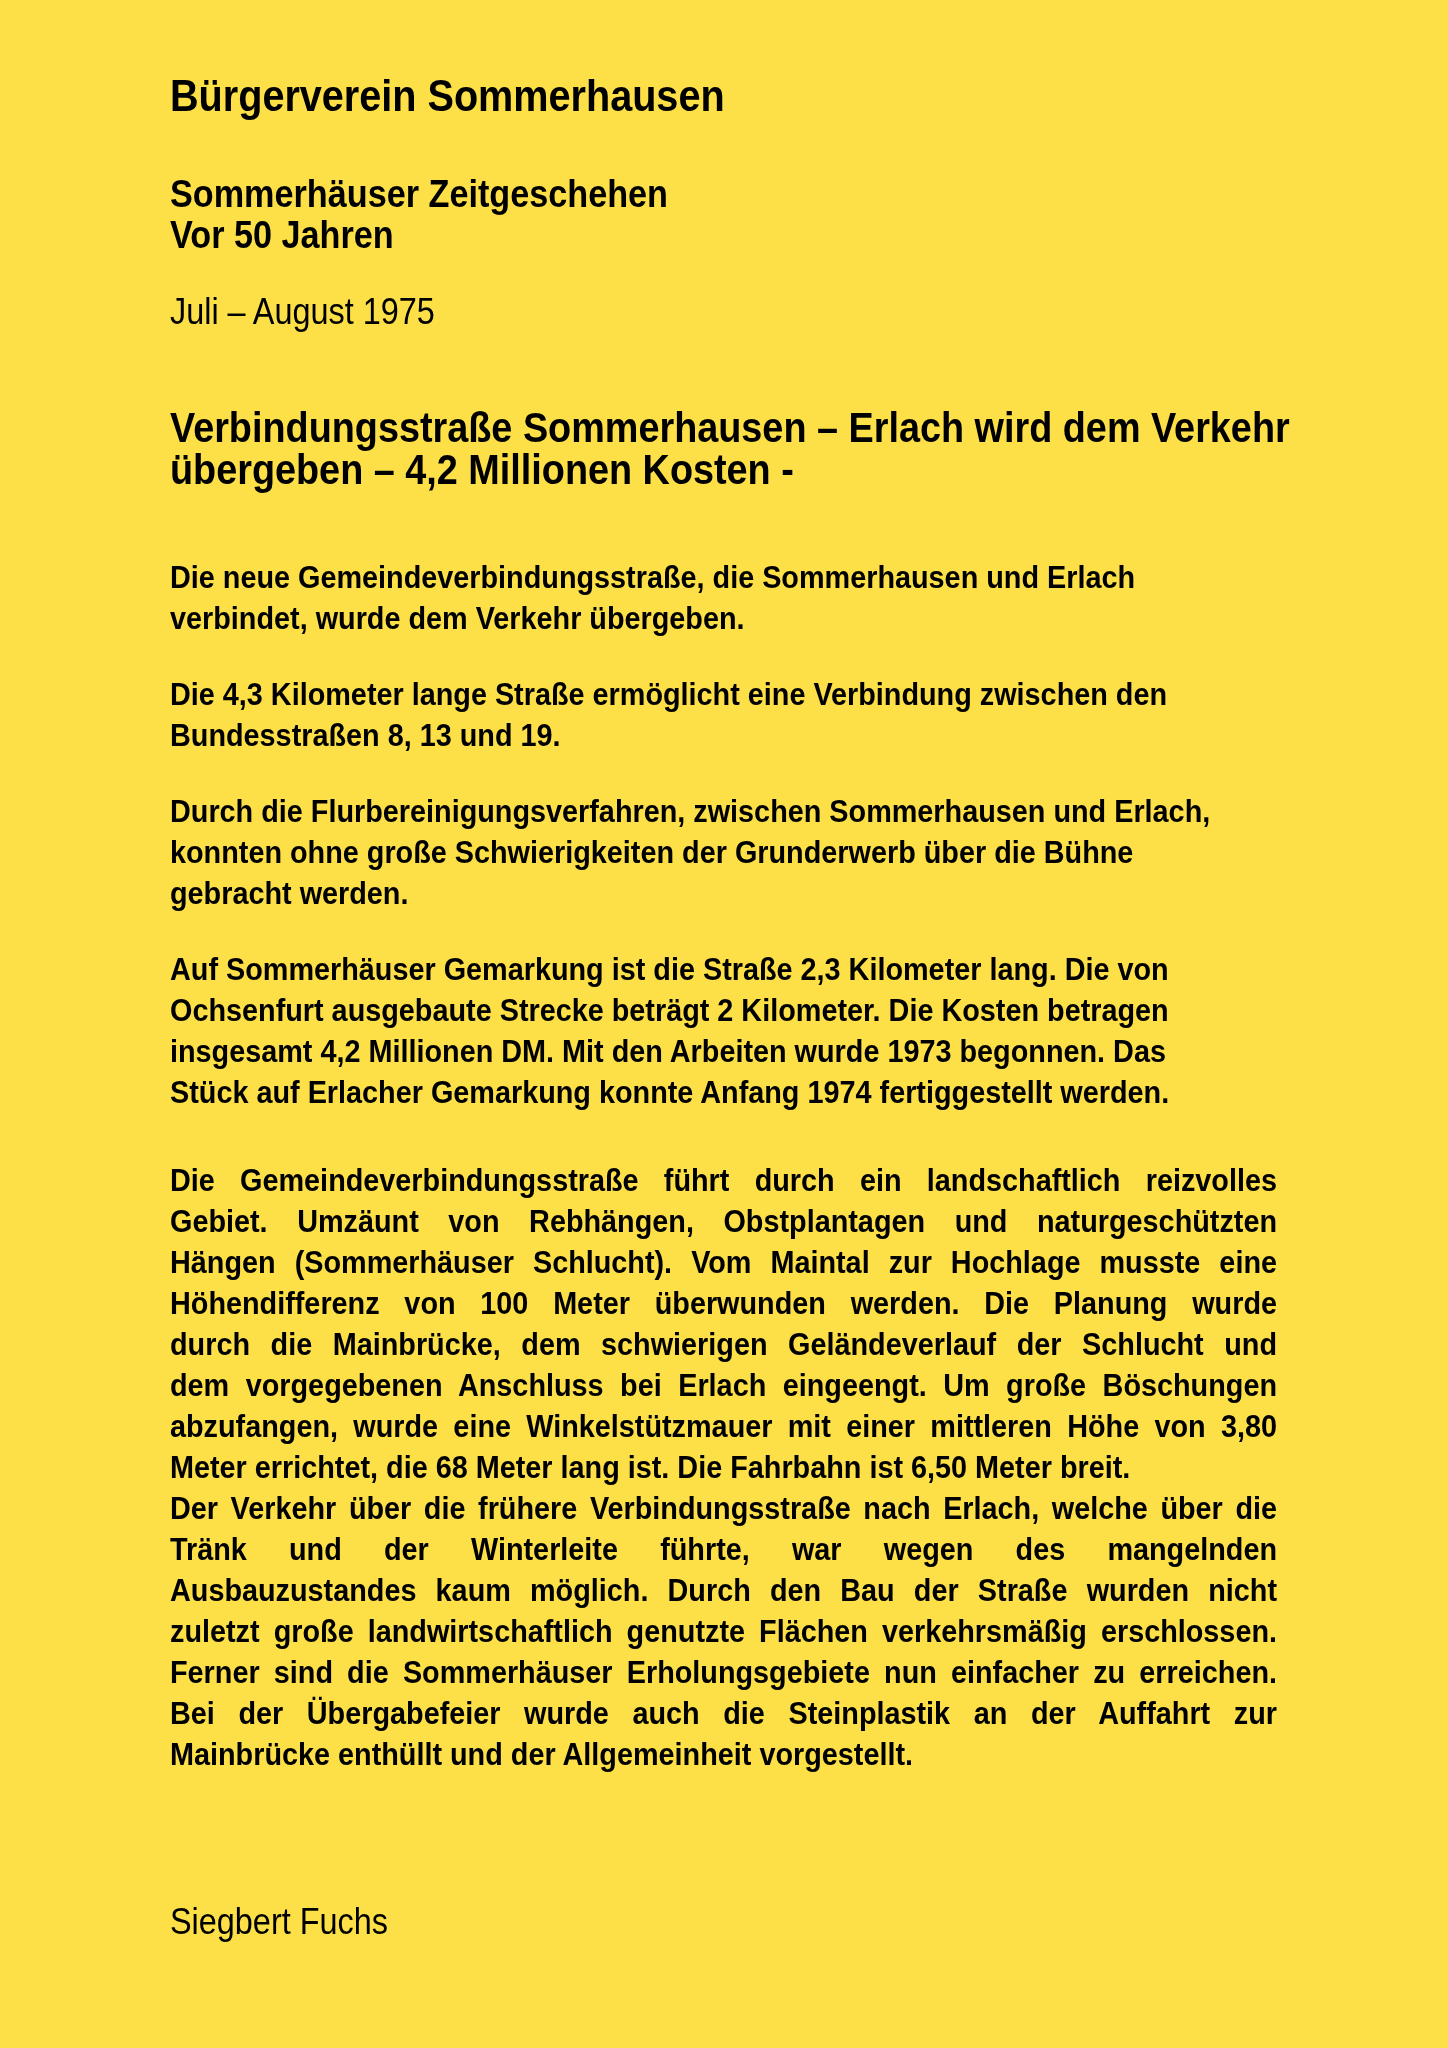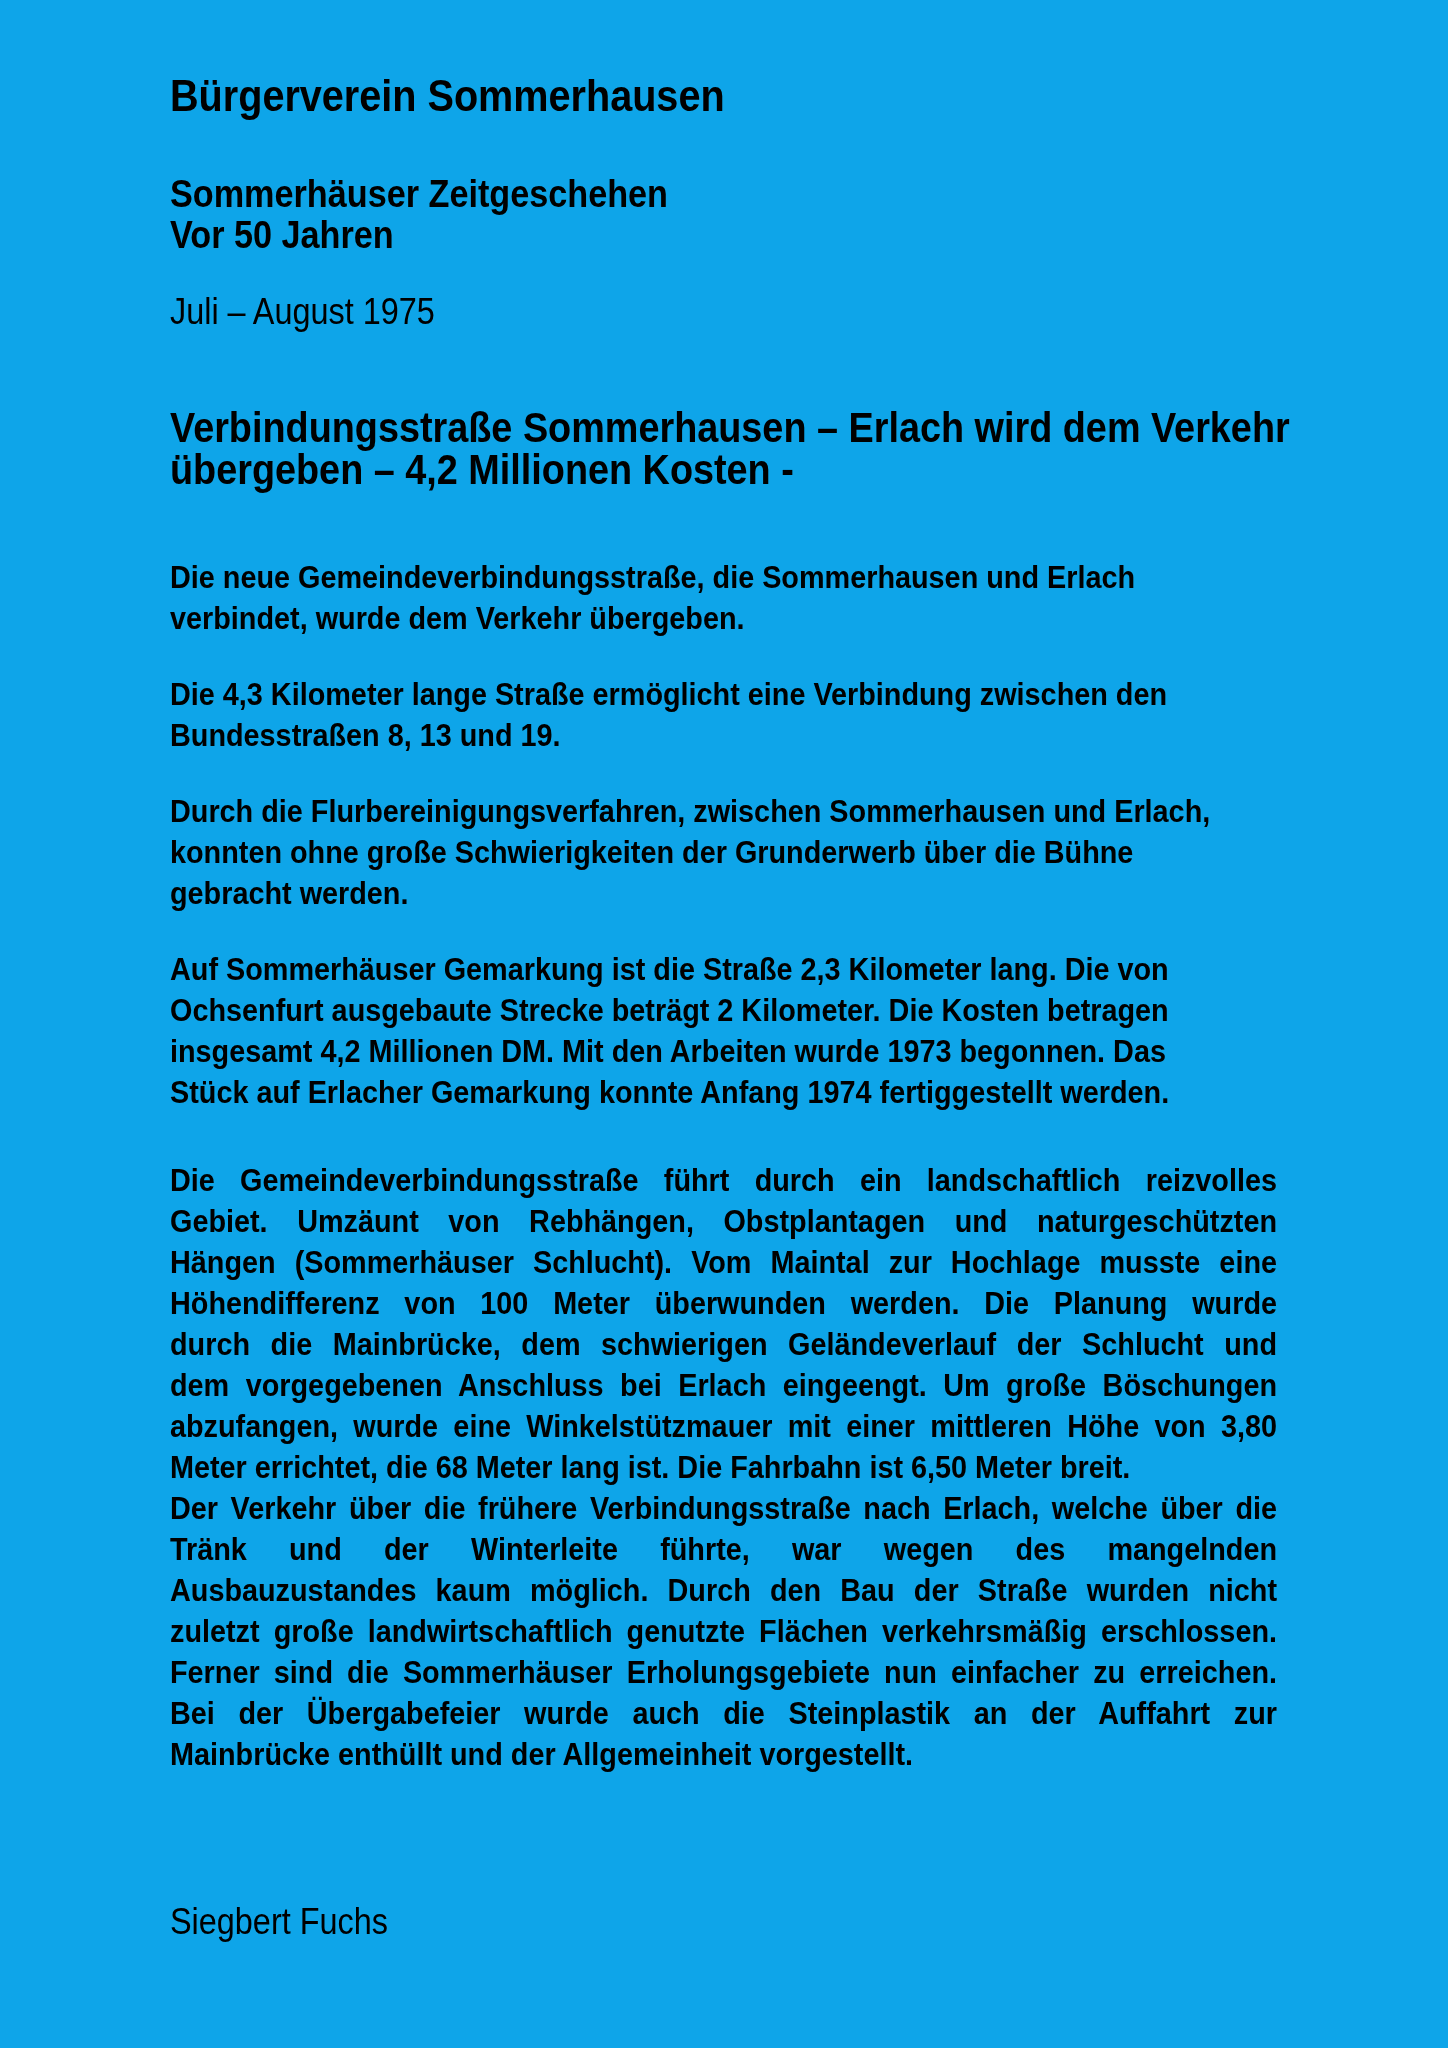--- a/index.html
+++ b/index.html
@@ -4,21 +4,21 @@
 <style>
   html, body {
     margin: 0;
     padding: 0;
     background: #ffffff;
   }
   .page {
     position: relative;
     width: 1448px;
     height: 2048px;
-    background: #0ea5e9;
+    background: #fde047;
     box-sizing: border-box;
     padding: 72px 0 8px 170px;
     overflow: hidden;
     font-family: "Liberation Sans", "DejaVu Sans", sans-serif;
     color: #000000;
   }
   
   .doc-content {
     width: 1230px;
     transform: scaleX(0.9);

